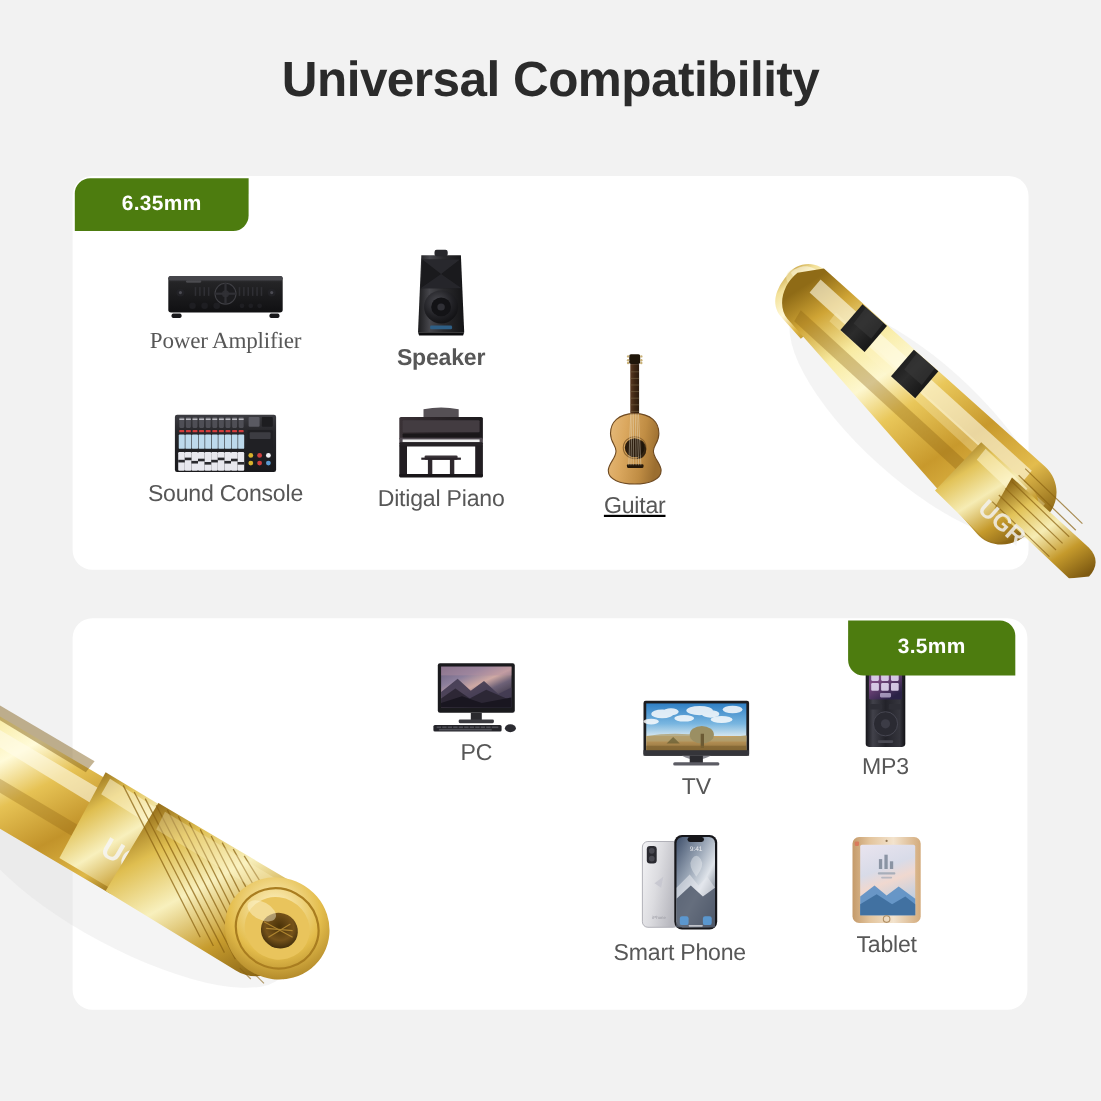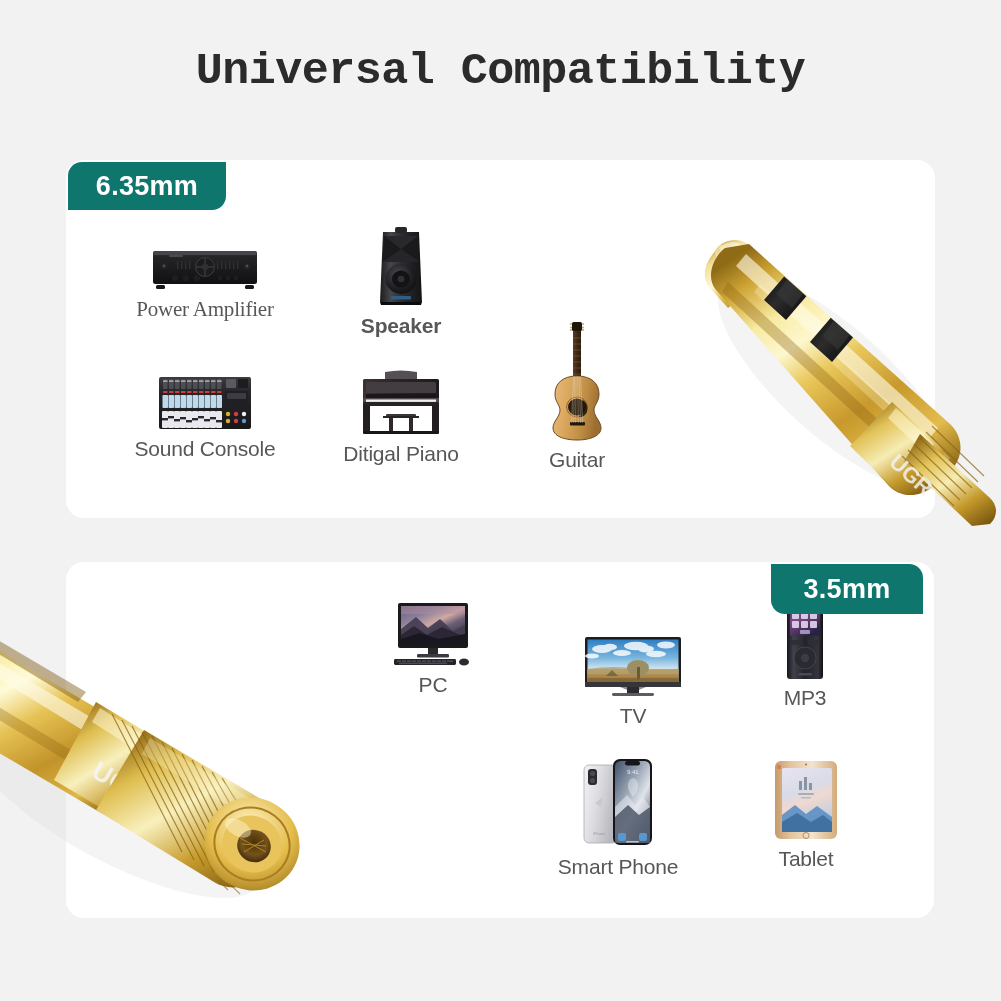--- a/index.html
+++ b/index.html
@@ -14,38 +14,37 @@
 
   
   .page-title {
     position:absolute;
     left:0; top:46px; width:1001px;
     text-align:center;
     font-size:45px;
     font-weight:bold;
     letter-spacing:-0.5px;
     color:#2b2b2b;
-    font-family:Liberation Mono, monospace;
   }
 
   
   .card {
     position:absolute;
     background:#ffffff;
     border-radius:18px;
   }
   #card-top    { left:66px;  top:160px; width:869px; height:358px; }
   #card-bottom { left:66px;  top:562px; width:868px; height:356px; }
 
   
   .badge {
     position:absolute;
-    background:#0f766e;
+    background:#4d7c0f;
     color:#fff;
-    font-size:27px;
+    font-size:19px;
     font-weight:bold;
     letter-spacing:0.3px;
     display:flex;
     align-items:center;
     justify-content:center;
     z-index:12;
   }
   #badge-635 {
     left:68px; top:162px; width:158px; height:48px;
     border-radius:14px 0 14px 0;
@@ -316,21 +315,21 @@
         <rect x="8" y="61" width="76" height="3" rx="1" fill="#191619"></rect>
         <rect x="31" y="44" width="30" height="4" rx="1.2" fill="#3b3439"></rect>
         <rect x="34" y="47" width="4" height="14" fill="#2e282d"></rect>
         <rect x="54" y="47" width="4" height="14" fill="#2e282d"></rect>
         <rect x="28" y="46" width="36" height="2" fill="#2a2429"></rect>
       </svg>
     </div>
     <div class="cap">Ditigal Piano</div>
   </div>
 
-  <div class="item" style="left:525px; top:318px; width:104px;">
+  <div class="item" style="left:525px; top:318px; width:104px;text-decoration:underline;">
     <div class="art guitar">
       <svg viewBox="0 0 56 124" width="56" height="124">
         <defs>
           <linearGradient id="gtrBody" x1="0" y1="0" x2="1" y2="0.2">
             <stop offset="0" stop-color="#e7bc7e"></stop>
             <stop offset="0.35" stop-color="#dba85f"></stop>
             <stop offset="0.72" stop-color="#c08d44"></stop>
             <stop offset="1" stop-color="#9b6e30"></stop>
           </linearGradient>
           <linearGradient id="gtrNeck" x1="0" y1="0" x2="1" y2="0">

